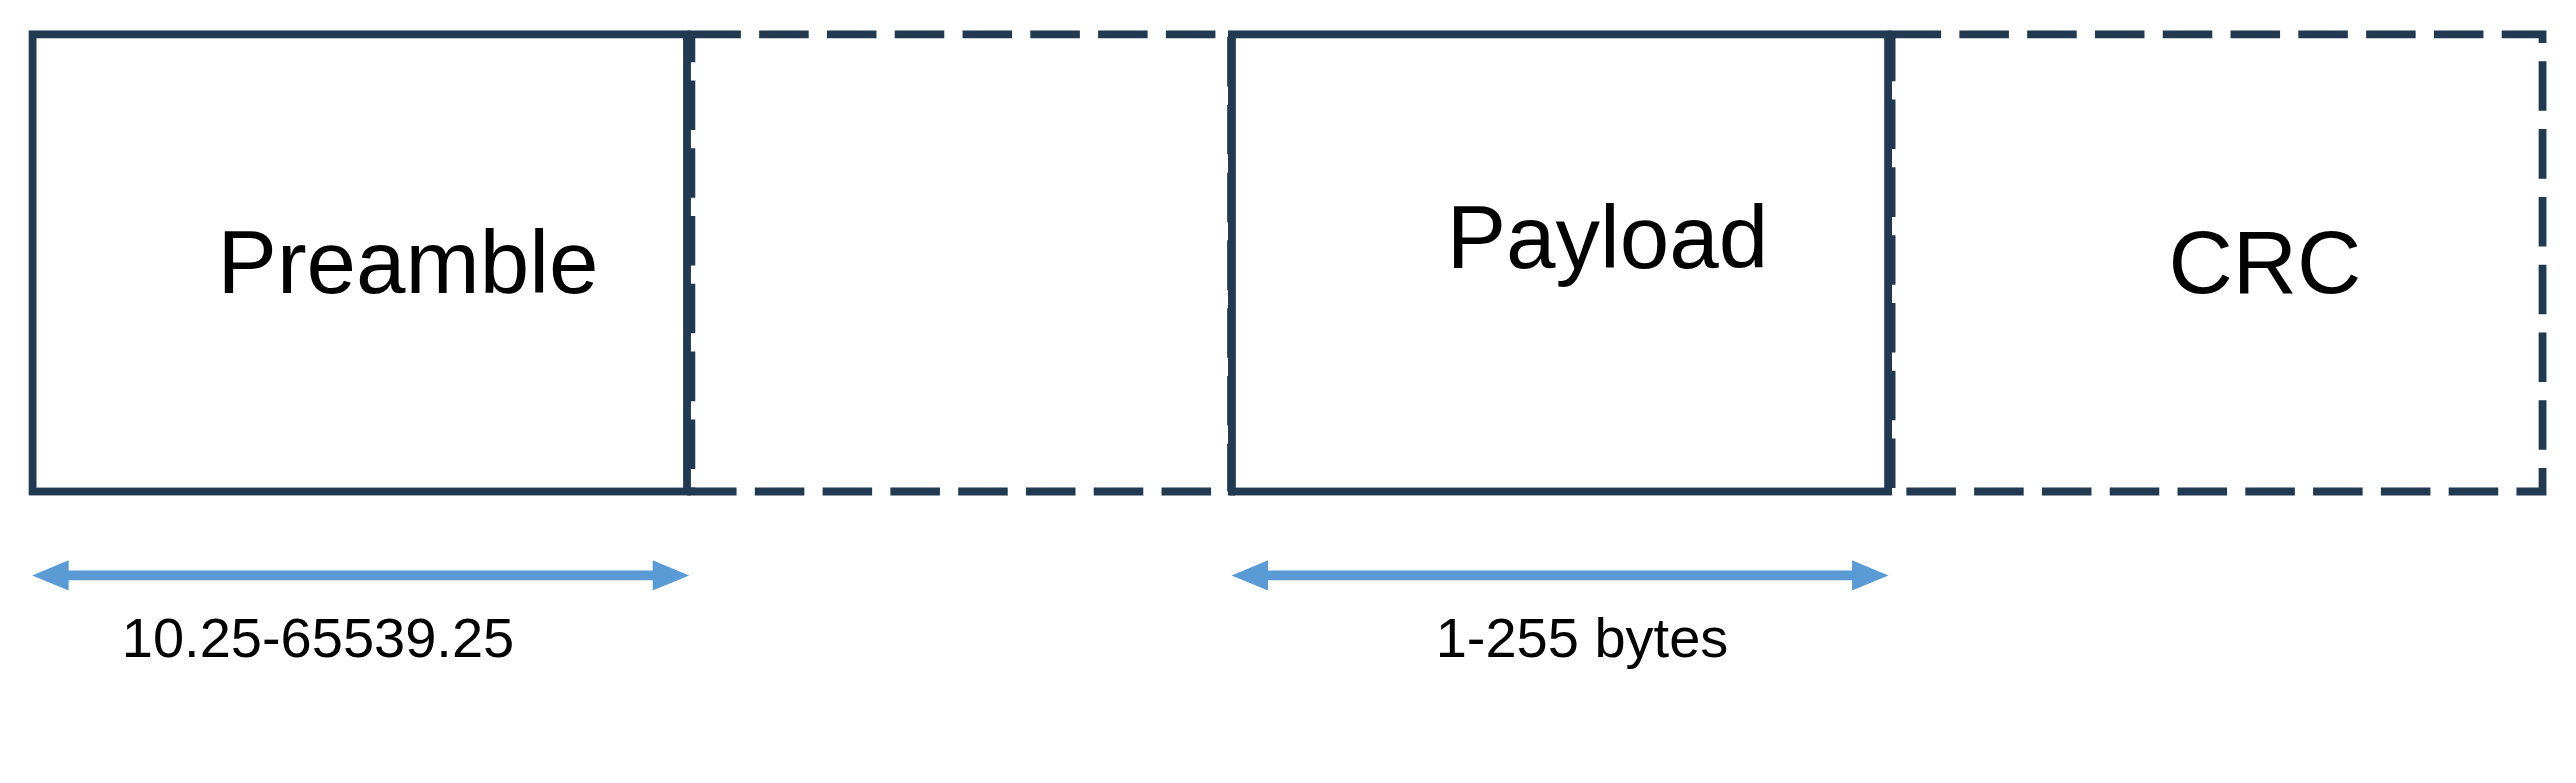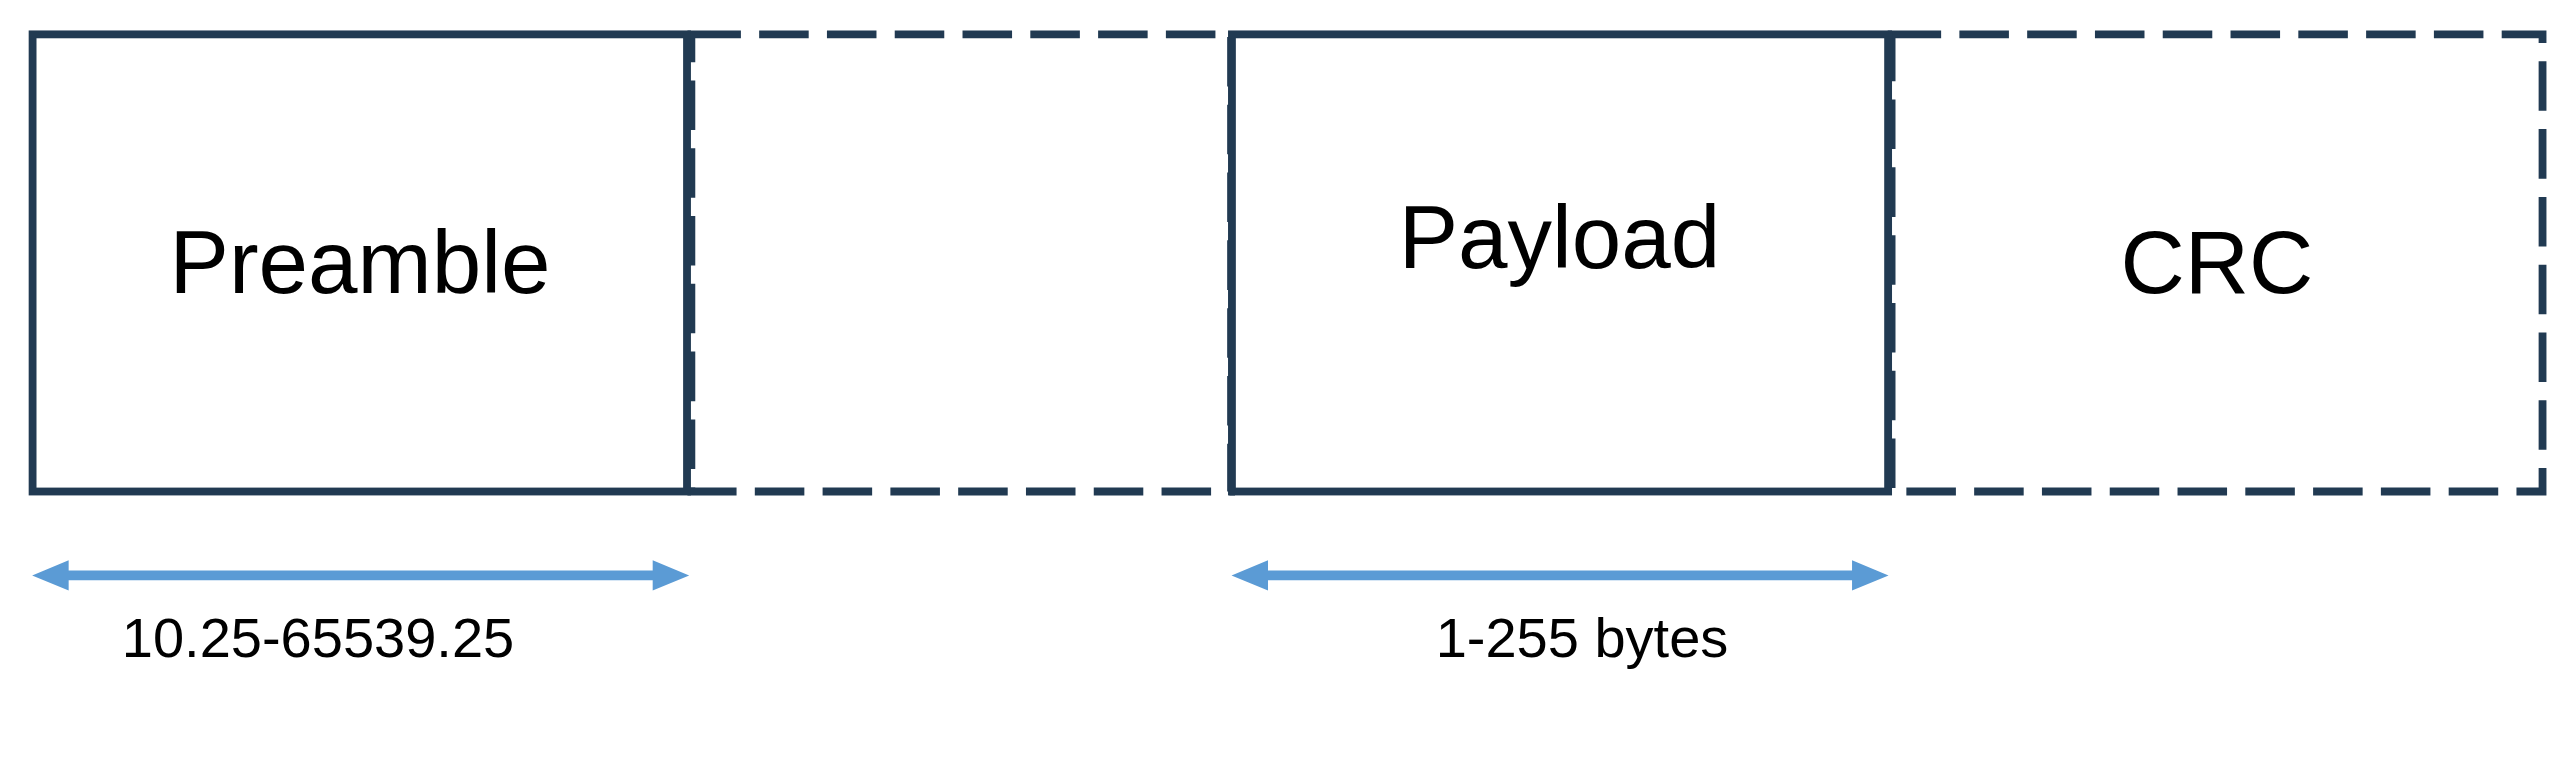--- a/index.html
+++ b/index.html
@@ -13,20 +13,21 @@
   }
   .borders-layer{
     position:absolute;
     left:0;top:0;
   }
   .box{
     position:absolute;
     display:flex;
     align-items:center;
     justify-content:center;
+    padding-left:48px;
   }
   .box-label{
     font-size:89px;
     color:#000000;
     white-space:nowrap;
   }
   .annotation{
     position:absolute;
     transform:translateX(-50%);
     text-align:left;

